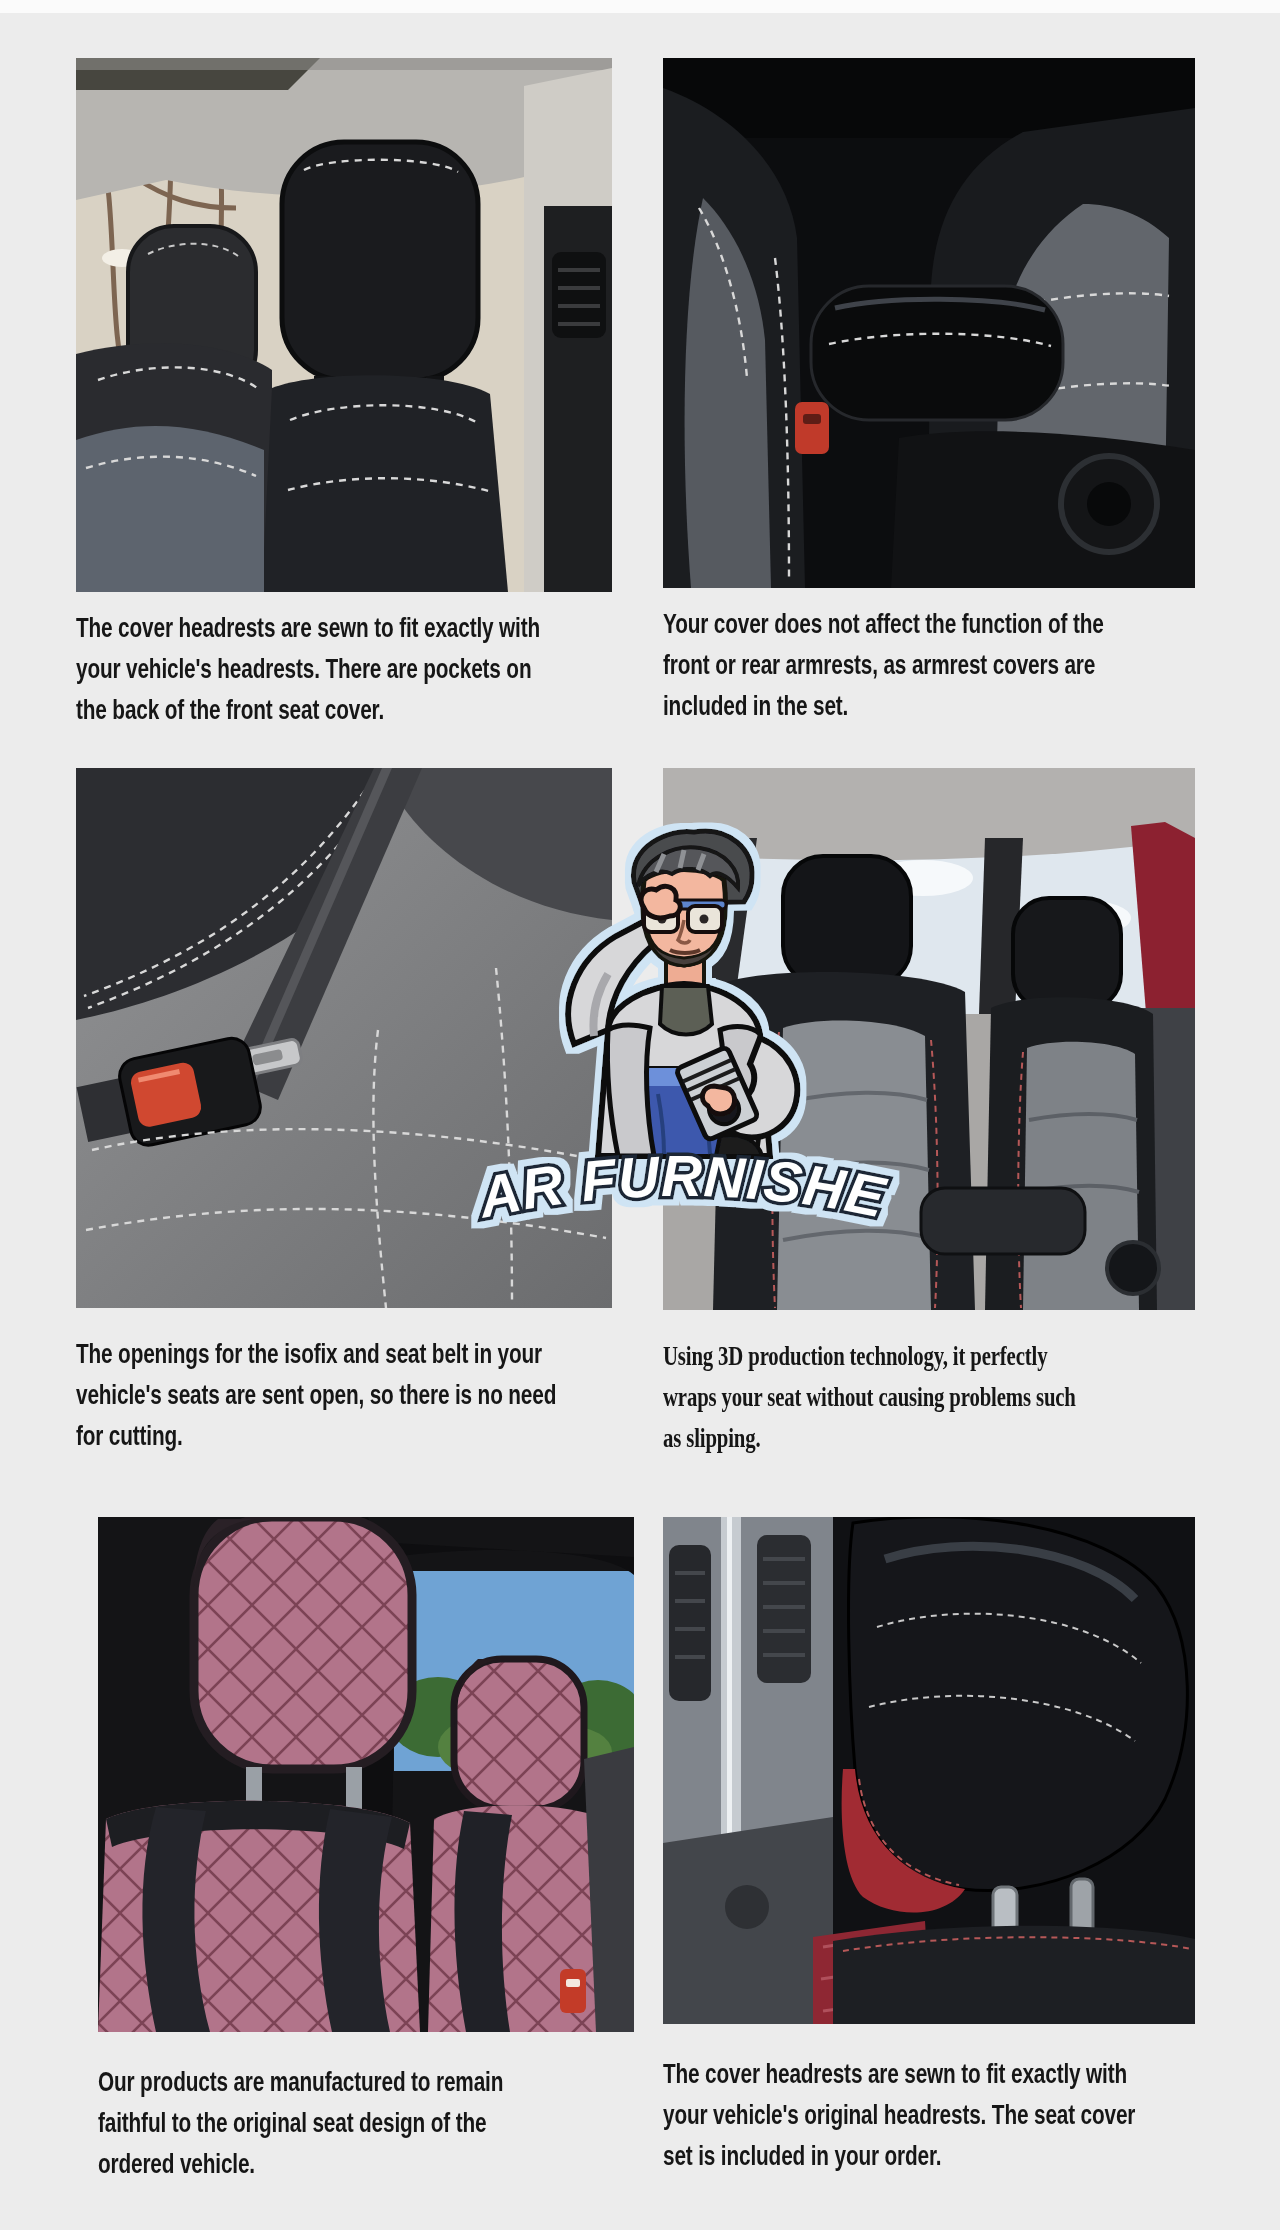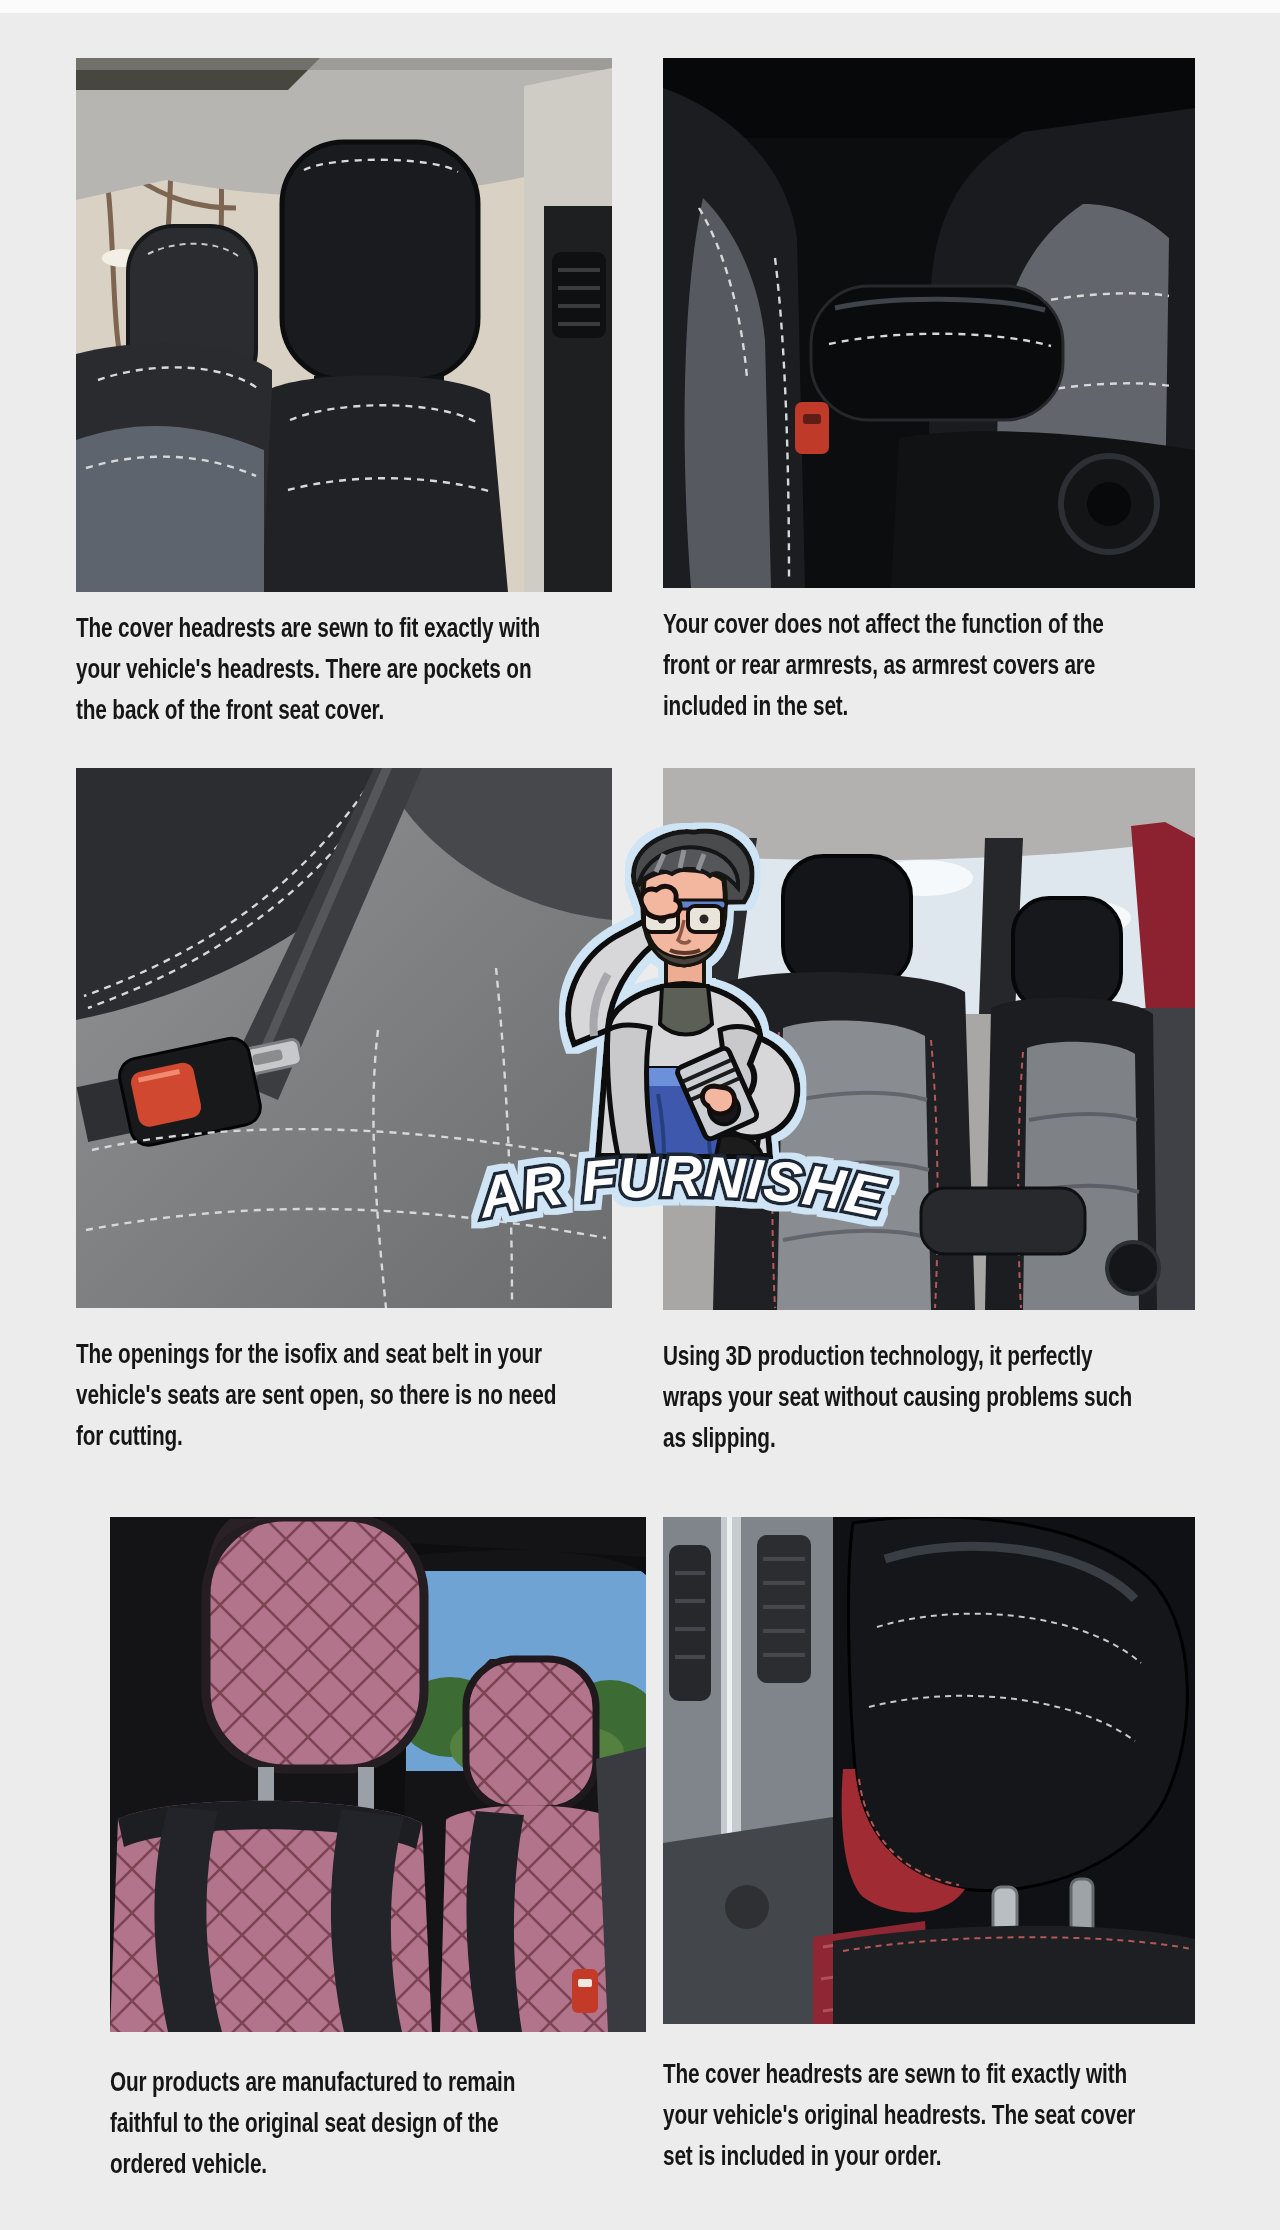--- a/index.html
+++ b/index.html
@@ -5,22 +5,22 @@
   html,body{margin:0;padding:0;}
   body{background:#ffffff;font-family:"Liberation Sans","DejaVu Sans",sans-serif;}
   .page{position:relative;width:1280px;height:2230px;background:#ececec;overflow:hidden;}
   .top-strip{position:absolute;left:0;top:0;width:1280px;height:13px;background:#fbfbfb;}
   .feature{position:absolute;margin:0;}
   .photo{position:relative;overflow:hidden;background:#222;}
   .photo svg{display:block;width:100%;height:100%;}
   #f1{left:76px;top:58px;width:536px;}
   #f2{left:663px;top:58px;width:532px;}
   #f3{left:76px;top:768px;width:536px;}
-  #f4{left:663px;top:768px;width:532px;}
-  #f5{left:92px;top:1517px;width:536px;padding-left:18px;}
+  #f4{left:663px;top:768px;width:532px;font-family:Liberation Serif, serif;}
+  #f5{left:80px;top:1517px;width:536px;padding-left:18px;}
   #f6{left:663px;top:1517px;width:532px;}
   #f1 .photo{height:534px;} #f2 .photo{height:530px;}
   #f3 .photo{height:540px;} #f4 .photo{height:542px;}
   #f5 .photo{height:515px;} #f6 .photo{height:507px;}
   .caption{
     margin-top:16px;
     font-weight:700;font-size:27px;line-height:41px;letter-spacing:-0.2px;
     color:#161616;white-space:pre-line;
     width:130%;transform:scaleX(0.77);transform-origin:0 0;
   }

